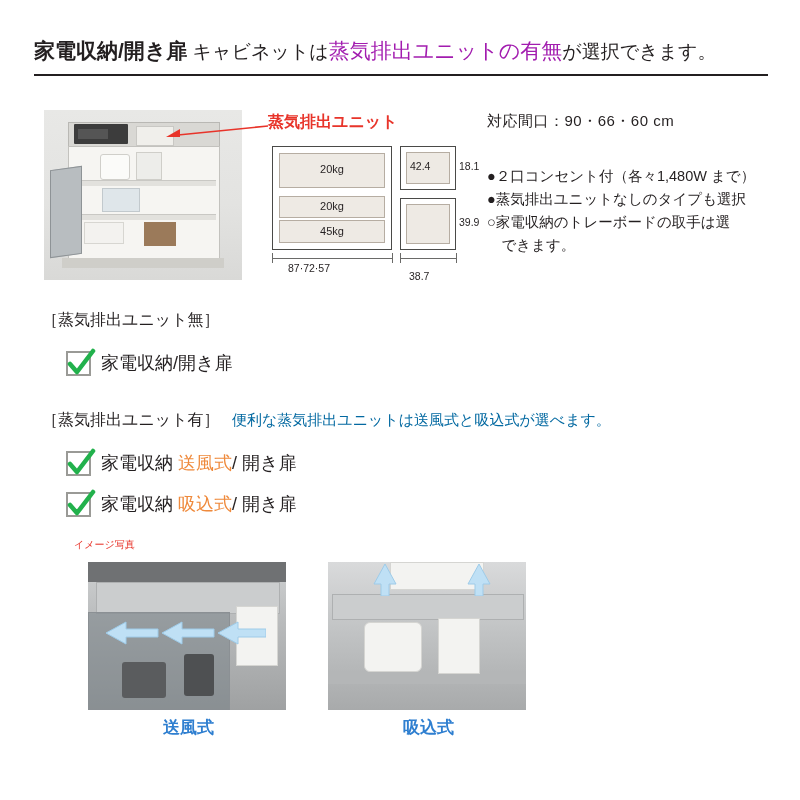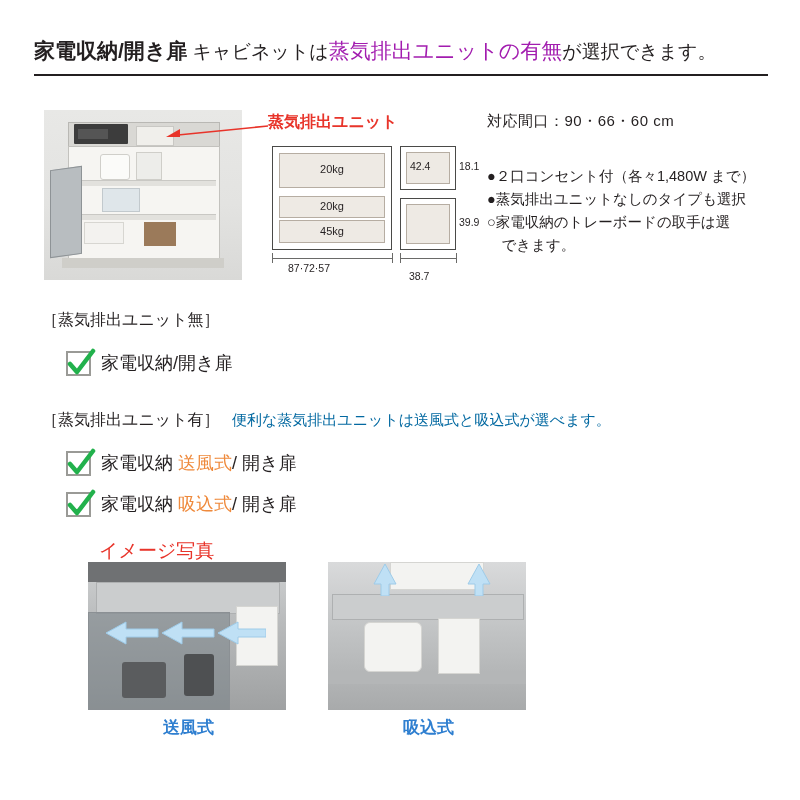--- a/index.html
+++ b/index.html
@@ -310,24 +310,23 @@
   }
   .check-label .orange {
     color: #ef8a3c;
   }
 
   
   .image-note {
     position: absolute;
     left: 74px;
     top: 538px;
-    font-size: 19px;
+    font-size: 10px;
     color: #e8342a;
     white-space: nowrap;
-    margin-left: 25px;
   }
 
   .photo-sub {
     position: absolute;
     width: 198px;
     height: 148px;
     overflow: hidden;
     background: #dcdcda;
   }
   .photo-sub.left { left: 88px; top: 562px; }

